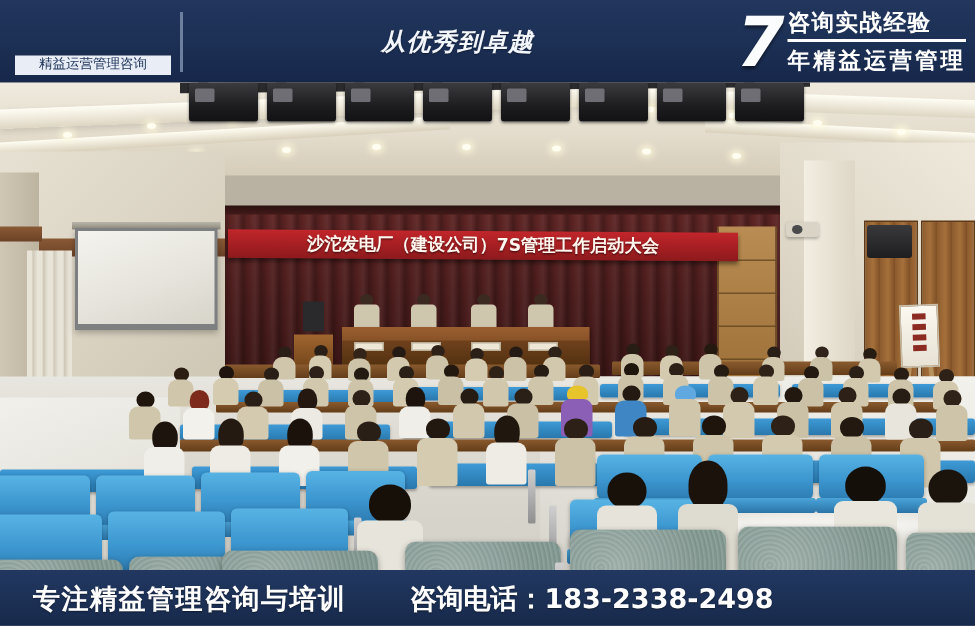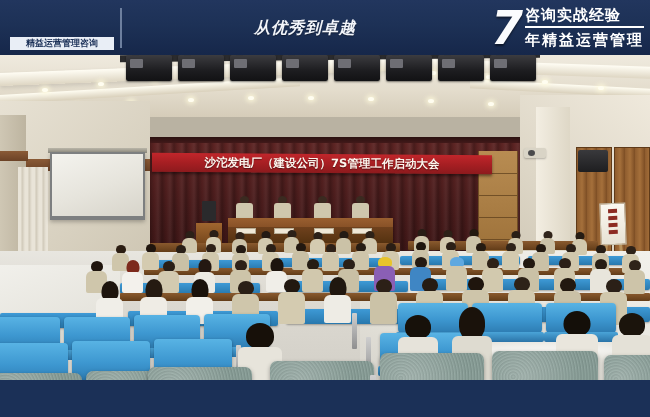--- a/index.html
+++ b/index.html
@@ -11,21 +11,21 @@
     background:linear-gradient(180deg,#22365e 0%,#1d3156 45%,#16274a 100%);
     display:flex;align-items:center;overflow:hidden;}
   #logo-block{position:relative;width:110px;height:47px;margin-left:6px;flex:0 0 auto;}
   #logo-box{position:absolute;left:12px;top:2px;width:88px;height:30px;
     border:2px solid #e9eef6;box-sizing:border-box;display:flex;align-items:center;
     justify-content:center;}
   #logo-main{color:#fdfdfd;font-size:19px;font-weight:bold;letter-spacing:1px;
     font-family:"DejaVu Sans","Liberation Sans",sans-serif;line-height:1;
     transform:scaleY(1.12);text-shadow:0 1px 0 #0c1a33;}
   #logo-sub{position:absolute;left:4px;top:33px;width:104px;height:13px;
-    background:#e9eef6;color:#1b3057;font-size:9px;font-weight:bold;
+    background:#e9eef6;color:#1b3057;font-size:9px;font-weight:normal;
     text-align:center;line-height:13px;letter-spacing:0px;
     font-family:"DejaVu Sans","Liberation Sans",sans-serif;}
   #logo-divider{width:2px;height:40px;background:#6d7f9e;margin:0 10px 0 4px;flex:0 0 auto;}
 
   #slogan{flex:0 0 auto;width:250px;color:#f2f5fa;
     font-family:"DejaVu Serif","Liberation Serif",serif;font-weight:bold;
     font-style:italic;font-size:16px;line-height:20px;letter-spacing:1px;
     text-shadow:0 1px 1px rgba(0,0,0,.4);}
   #slogan .l1{display:block;text-align:left;padding-left:4px;}
   #slogan .l2{display:block;text-align:right;padding-right:26px;}
@@ -687,14 +687,18 @@
     <div class="fg-chair" style="left:148px;top:312px;width:104px;height:70px"></div>
     <div class="fg-chair" style="left:380px;top:298px;width:104px;height:84px"></div>
     <div class="fg-chair" style="left:492px;top:296px;width:106px;height:86px"></div>
     <div class="fg-chair" style="left:604px;top:300px;width:60px;height:82px"></div>
     <div class="fg-chair" style="left:270px;top:306px;width:104px;height:76px"></div>
 
     <div class="chair-frame" style="left:370px;top:320px;width:6px;height:60px"></div>
 
   </div>
 
+  <div id="footer">
+    <span id="footer-left">专注精益管理咨询与培训</span>
+    <span id="footer-right">咨询电话：183-2338-2498</span>
+  </div>
 
 </div>
 
 </body></html>

